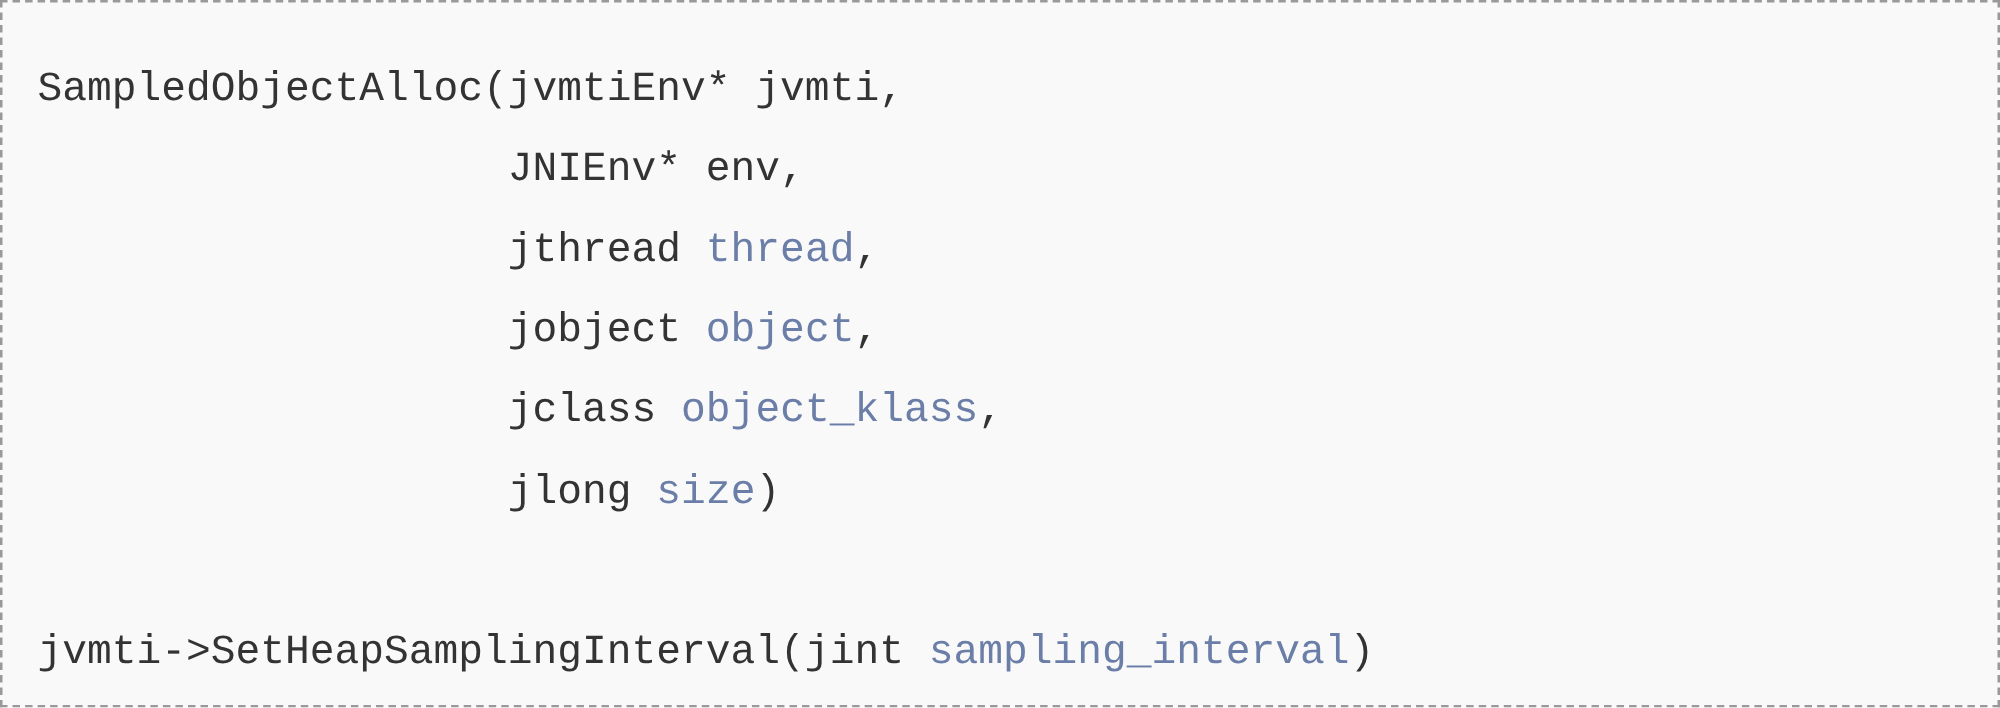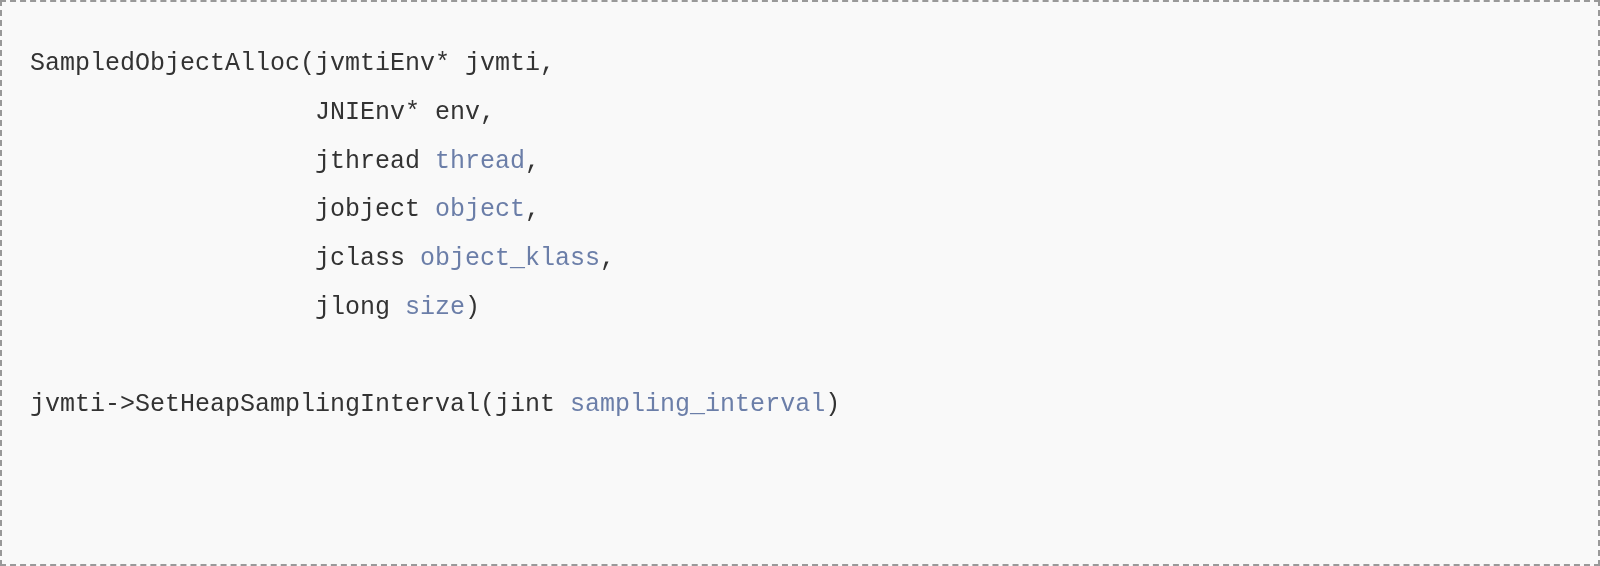--- a/index.html
+++ b/index.html
@@ -12,21 +12,21 @@
       height: 566px;
       background: #ffffff;
       font-family: "Consolas", "Monaco", "Courier New", monospace;
     }
     .code-block {
       width: 1600px;
       height: 566px;
       border: 2px dashed #999999;
       background: #f9f9f9;
       padding: 38px 28px;
-      font-size: 25px;
+      font-size: 33px;
       line-height: 1.95;
       color: #333333;
       white-space: pre;
       overflow: hidden;
     }
     .param {
       color: #6b7ea8;
     }
   </style>
 </head>

